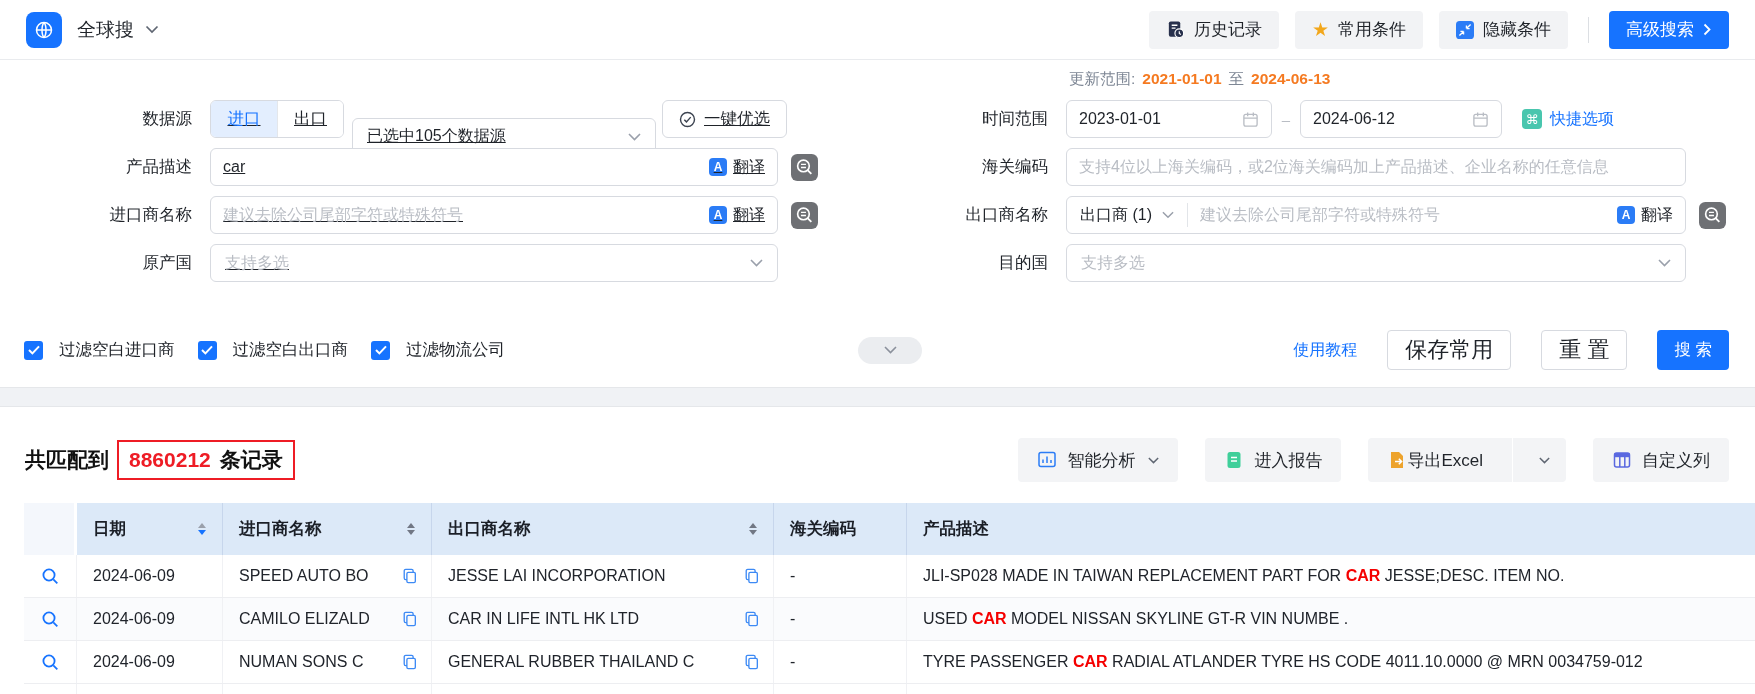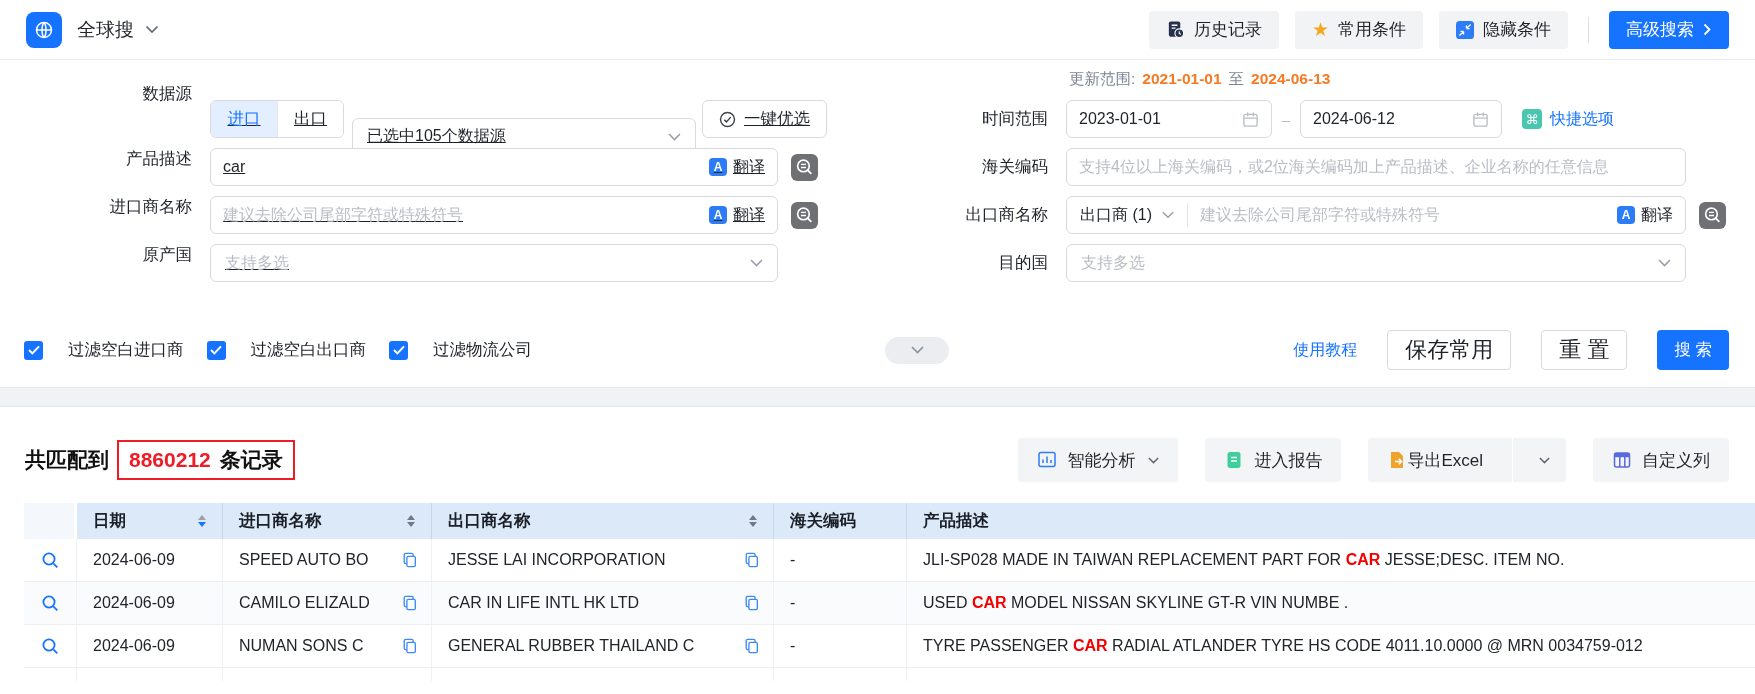--- a/index.html
+++ b/index.html
@@ -16,60 +16,60 @@
   .tb-btn { height:38px; background:#f2f3f5; border-radius:4px; padding:0 17px; display:flex; align-items:center; gap:9px; font-size:17px; color:#1f2329; cursor:pointer; white-space:nowrap;text-align:right; }
   .tb-divider { width:1px; height:26px; background:#dcdfe3; margin:0 4px; }
   .tb-primary { background:#1673ff; color:#fff; }
   .star-glyph { color:#f2a71c; font-size:19px; line-height:1; }
 
   
   .form-area { padding-top:4px; }
   .update-range { margin:4px 0 0 1069px; display:flex; align-items:center; gap:7px; font-size:15.5px; color:#7d8694; height:22px; }
   .update-range b { color:#f57a21; font-weight:bold; }
   .frow { display:flex; align-items:center; margin-top:10px; height:38px; }
-  .lcol { width:838px; display:flex; flex:none; }
+  .lcol { width:838px; display:flex; align-items:center; flex:none; }
   .flabel { width:210px; text-align:right; padding-right:18px; font-size:16.5px; color:#1f2329; flex:none; white-space:nowrap; }
   .lbody { display:flex; align-items:center; flex:1;text-decoration:underline; }
   .rlabel { width:228px; text-align:right; padding-right:18px; font-size:16.5px; color:#1f2329; flex:none; white-space:nowrap; }
   .rcol { display:flex; align-items:center; flex:1; }
 
   .field, .select-field, .date-field, .compound { height:38px; border:1px solid #d7dae0; border-radius:6px; background:#fff; font-size:16px; }
   input.raw { border:none; outline:none; background:transparent; height:100%; flex:1; font-size:16px; font-family:inherit; color:#1f2329; min-width:0; }
   input.raw::placeholder { color:#b9bdc4; }
   .wrap-input { display:flex; align-items:center; padding:0 12px; }
   .w-left { width:568px; }
   .w-right { width:620px; }
   .select-field { display:flex; align-items:center; justify-content:space-between; padding:0 14px; cursor:pointer; }
   .ph { color:#b9bdc4; }
   .date-field { display:flex; align-items:center; justify-content:space-between; padding:0 12px; cursor:pointer; }
   .date-sep { width:28px; text-align:center; color:#b9bdc4; font-size:15px; flex:none; }
 
   .toggle { display:flex; border:1px solid #d7dae0; border-radius:6px; overflow:hidden; height:38px; flex:none; }
   .toggle .seg { width:66px; display:flex; align-items:center; justify-content:center; font-size:16.5px; cursor:pointer; background:#fff; color:#1f2329; }
   .toggle .seg.on { background:#e3eefe; color:#1673ff; }
   .toggle .seg + .seg { border-left:1px solid #e4e7eb; }
-  .src-select { width:344px; margin-left:8px; flex:none;margin-top:35px; }
+  .src-select { width:304px; margin-left:8px; flex:none;margin-top:35px; }
   .optimize { height:38px; margin-left:6px; border:1px solid #d7dae0; border-radius:6px; display:flex; align-items:center; gap:8px; padding:0 16px; font-size:16.5px; cursor:pointer; flex:none; background:#fff; }
 
   .trans-btn { display:flex; align-items:center; gap:6px; font-size:16px; color:#1f2329; cursor:pointer; flex:none; }
   .trans-icon { width:18px; height:18px; border-radius:4px; background:#2b7cf6; color:#fff; font-size:12px; font-weight:bold; display:flex; align-items:center; justify-content:center; }
   .side-icon { margin-left:13px; display:flex; cursor:pointer; }
 
   .compound { display:flex; align-items:center; overflow:hidden; }
   .cmp-selector { display:flex; align-items:center; gap:10px; padding:0 13px; font-size:16px; cursor:pointer; flex:none; height:100%; }
   .cmp-div { width:1px; height:24px; background:#e2e5e9; flex:none; }
   .cmp-input { display:flex; align-items:center; flex:1; padding:0 12px; min-width:0; }
 
   .quick { display:flex; align-items:center; gap:8px; margin-left:20px; cursor:pointer; }
   .cmd-icon { width:20px; height:20px; border-radius:4px; background:#49c6ae; color:#fff; display:flex; align-items:center; justify-content:center; font-size:13px; }
   .quick-label, .link { color:#1673ff; font-size:16px; }
 
   
   .filters-row { display:flex; align-items:center; margin-top:48px; padding:0 26px 0 24px; height:40px; }
-  .cb-item { display:flex; align-items:center; gap:25px; margin-right:23px; cursor:pointer; }
+  .cb-item { display:flex; align-items:center; gap:16px; margin-right:23px; cursor:pointer; }
   .cbx { width:19px; height:19px; border-radius:3px; background:#1673ff; display:flex; align-items:center; justify-content:center; flex:none; }
   .cb-label { font-size:16.5px; }
   .collapse-pill { width:64px; height:27px; border-radius:14px; background:#ebedf0; display:flex; align-items:center; justify-content:center; margin-left:330px; cursor:pointer; }
   .form-actions { margin-left:auto; display:flex; align-items:center; gap:30px; }
   .ghost-btn { height:40px; border:1px solid #d7dae0; border-radius:4px; background:#fff; padding:0 17px; font-size:22px; display:flex; align-items:center; cursor:pointer; white-space:pre; }
   .primary-btn { height:40px; border-radius:4px; background:#1673ff; color:#fff; padding:0 17px; font-size:16.5px; display:flex; align-items:center; cursor:pointer; white-space:pre; }
 
   .band { height:20px; background:#f0f2f5; margin-top:17px; border-top:1px solid #e5e7ea; border-bottom:1px solid #e5e7ea; }
 
   
@@ -81,21 +81,21 @@
   .res-actions { margin-left:auto; display:flex; align-items:center; gap:27px; }
   .act-btn { height:44px; background:#f3f4f6; border-radius:4px; display:flex; align-items:center; gap:10px; padding:0 19px; font-size:17px; cursor:pointer; white-space:nowrap; }
   .act-btn .mini-caret { margin-left:3px; display:flex; }
   .split-btn { padding:0; }
   .split-main { display:flex; align-items:center; padding:0 19px; height:100%; }
   .split-sep { width:1px; height:44px; background:#fff; }
   .split-caret { padding:0 16px; height:100%; display:flex; align-items:center; }
 
   
   .table { margin:20px 0 0 24px; }
-  .thead { display:flex; height:36px; background:#dce9f8;text-align:right; }
+  .thead { display:flex; height:52px; background:#dce9f8;text-align:right; }
   .th { display:flex; align-items:center; padding-left:16px; font-weight:bold; font-size:16.5px; color:#1b1f27; border-right:1px solid #c7d6ec; }
   .th:last-child { border-right:none; }
   .th.c0 { background:#f4f7fc; border-right:3px solid #fff; padding-left:0; }
   .c0 { width:53px; flex:none; justify-content:center; }
   .c1 { width:146px; flex:none; }
   .c2 { width:209px; flex:none; }
   .c3 { width:342px; flex:none; }
   .c4 { width:133px; flex:none; }
   .c5 { flex:1; min-width:0; }
   .sorter { display:flex; flex-direction:column; gap:2px; margin-left:auto; margin-right:16px; cursor:pointer; }

